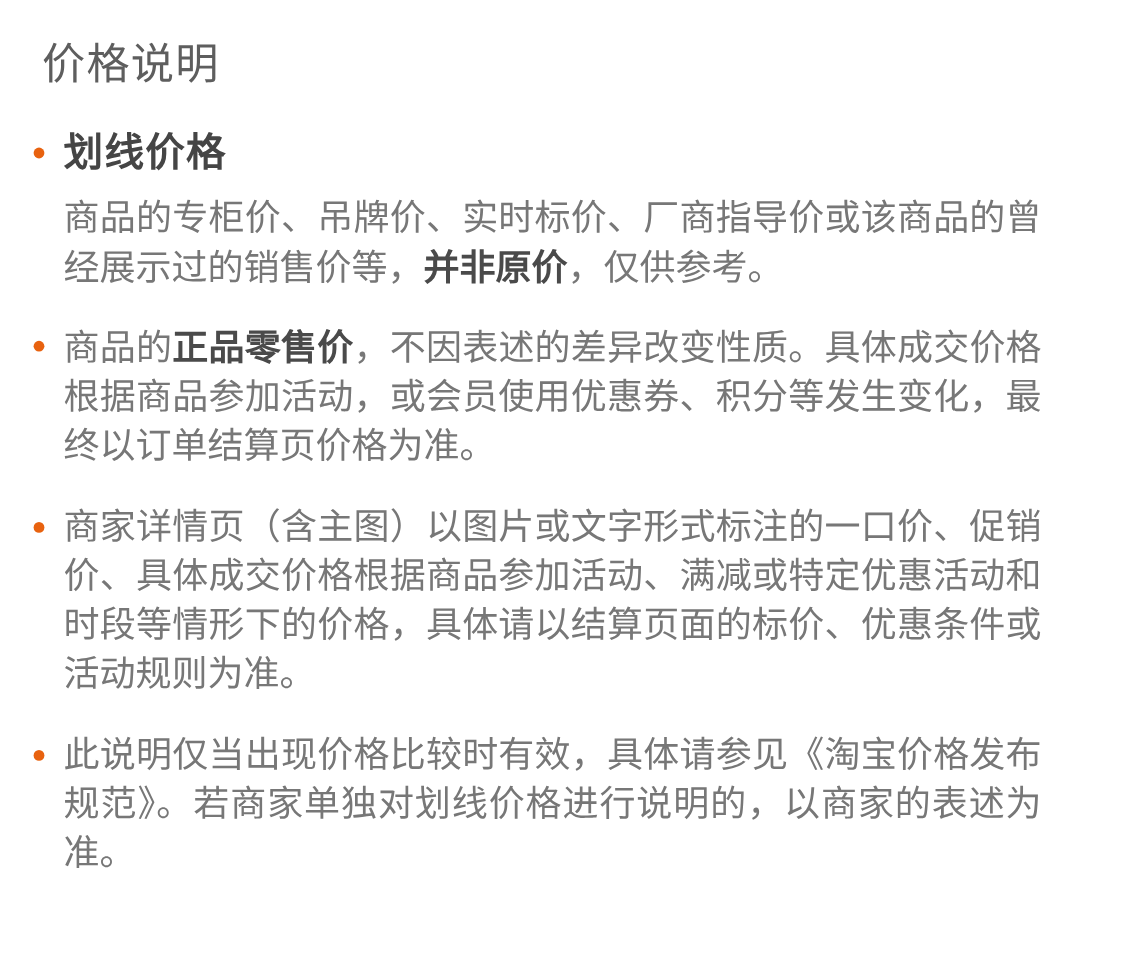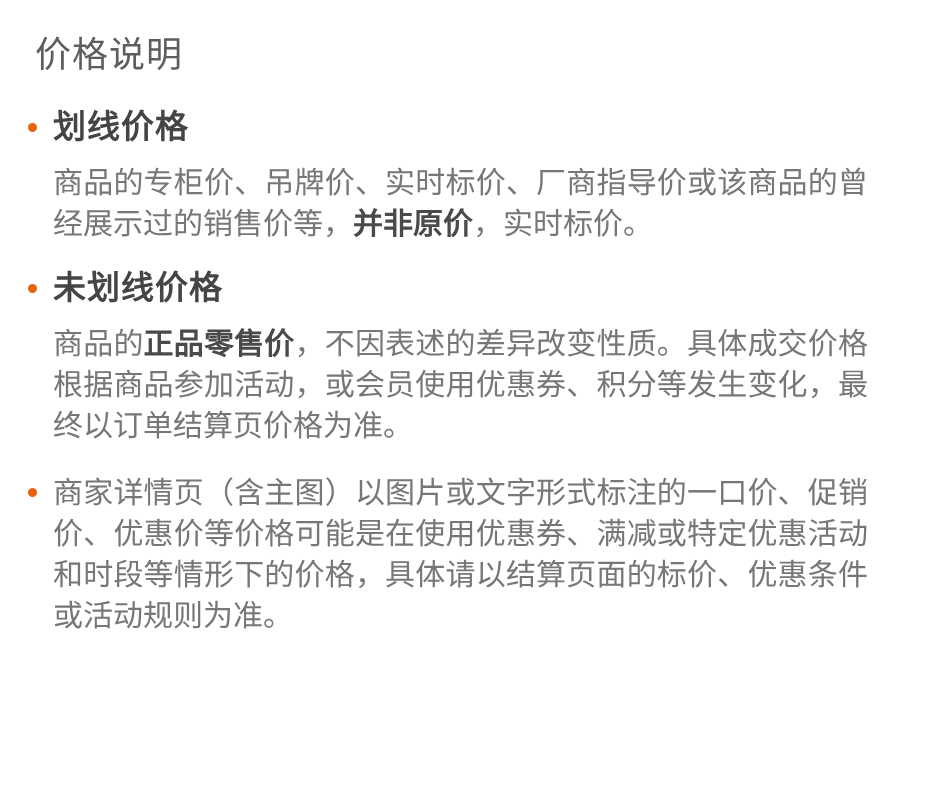--- a/index.html
+++ b/index.html
@@ -77,29 +77,31 @@
 
 <div class="page">
 
   <h1 class="page-title">价格说明</h1>
 
   <section class="item">
     <h2 class="item-heading">
       <span class="dot"></span>
       <span>划线价格</span>
     </h2>
-    <p class="item-body"><span>商品的专柜价、吊牌价、实时标价、厂商指导价或该商品的曾经展示过的销售价等，</span><strong>并非原价</strong><span>，实时标价。</span></p>
+    <p class="item-body"><span>商品的专柜价、吊牌价、实时标价、厂商指导价或该商品的曾经展示过的销售价等，</span><strong>并非原价</strong><span>，仅供参考。</span></p>
   </section>
 
   <section class="item">
     <h2 class="item-heading">
       <span class="dot"></span>
-      <span>未划线价格</span>
     </h2>
     <p class="item-body"><span>商品的</span><strong>正品零售价</strong><span>，不因表述的差异改变性质。具体成交价格根据商品参加活动，或会员使用优惠券、积分等发生变化，最终以订单结算页价格为准。</span></p>
   </section>
 
   <section class="item">
-    <p class="item-body"><span class="dot"></span><span>商家详情页（含主图）以图片或文字形式标注的一口价、促销价、优惠价等价格可能是在使用优惠券、满减或特定优惠活动和时段等情形下的价格，具体请以结算页面的标价、优惠条件或活动规则为准。</span></p>
+    <p class="item-body"><span class="dot"></span><span>商家详情页（含主图）以图片或文字形式标注的一口价、促销价、具体成交价格根据商品参加活动、满减或特定优惠活动和时段等情形下的价格，具体请以结算页面的标价、优惠条件或活动规则为准。</span></p>
   </section>
 
+  <section class="item">
+    <p class="item-body"><span class="dot"></span><span>此说明仅当出现价格比较时有效，具体请参见《淘宝价格发布规范》。若商家单独对划线价格进行说明的，以商家的表述为准。</span></p>
+  </section>
 
 </div>
 
 </body></html>

